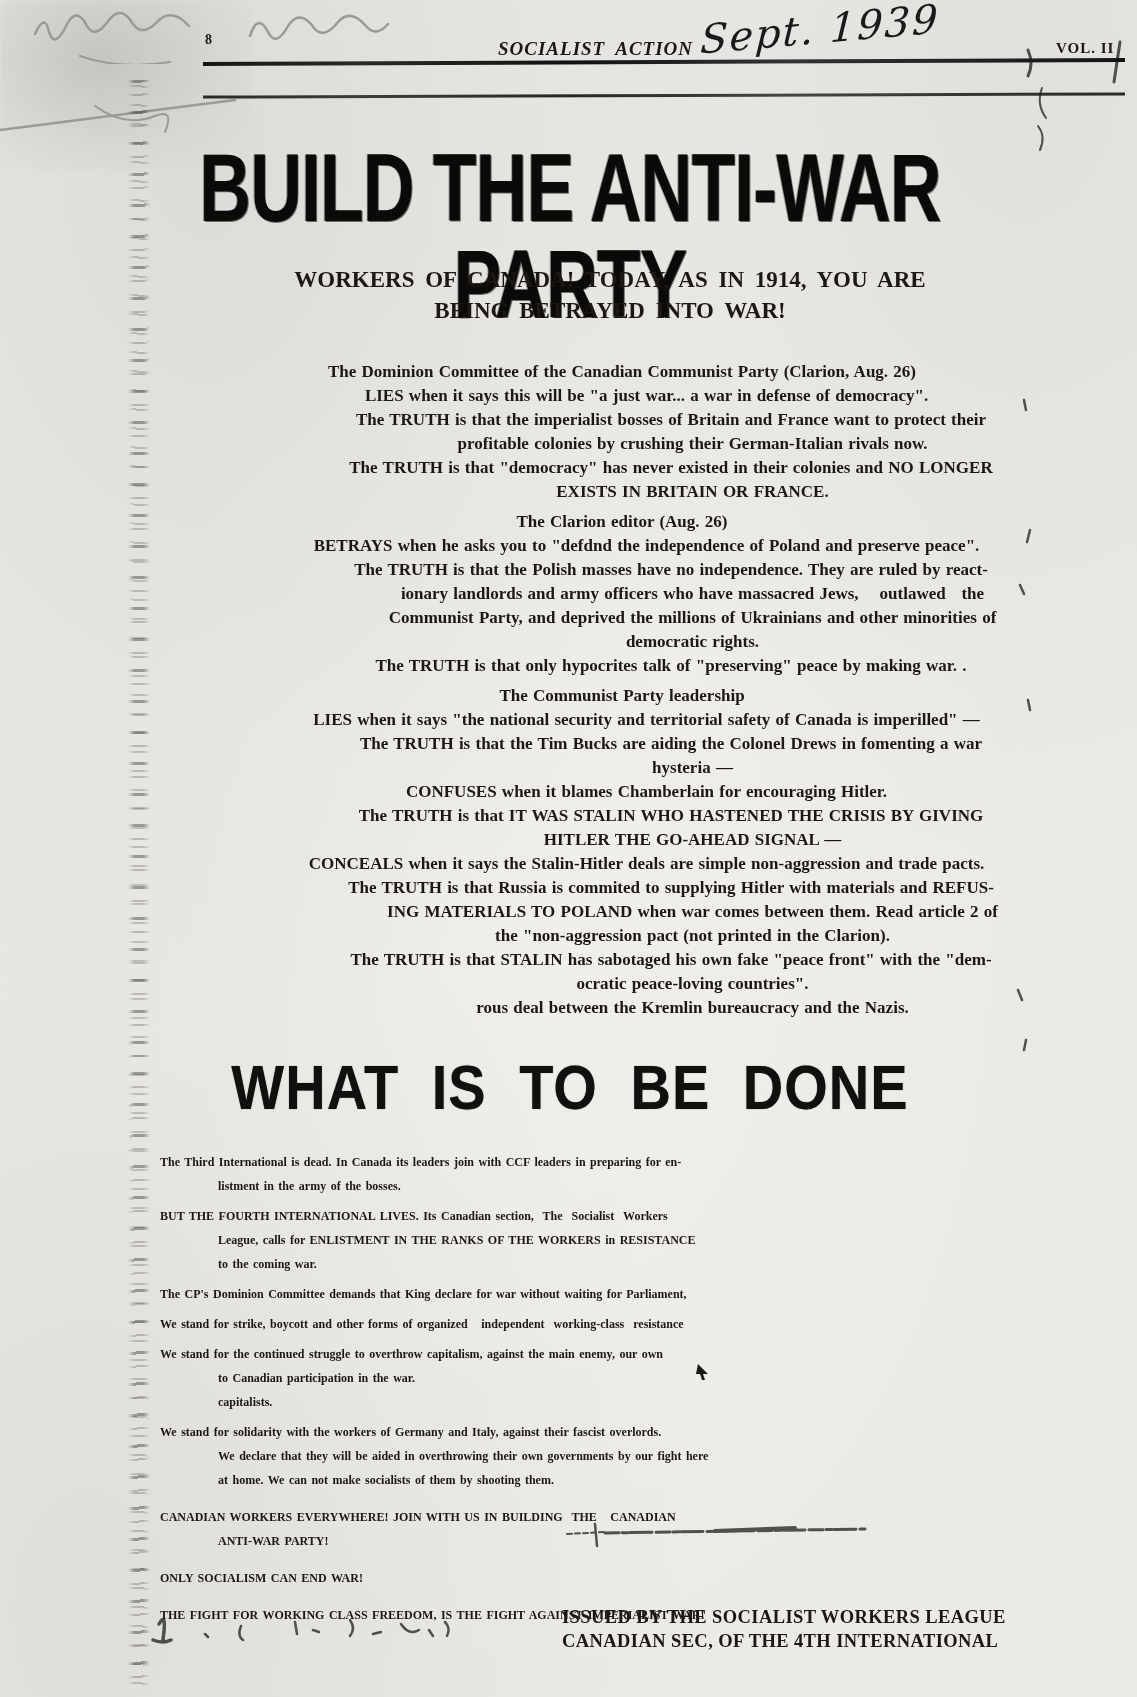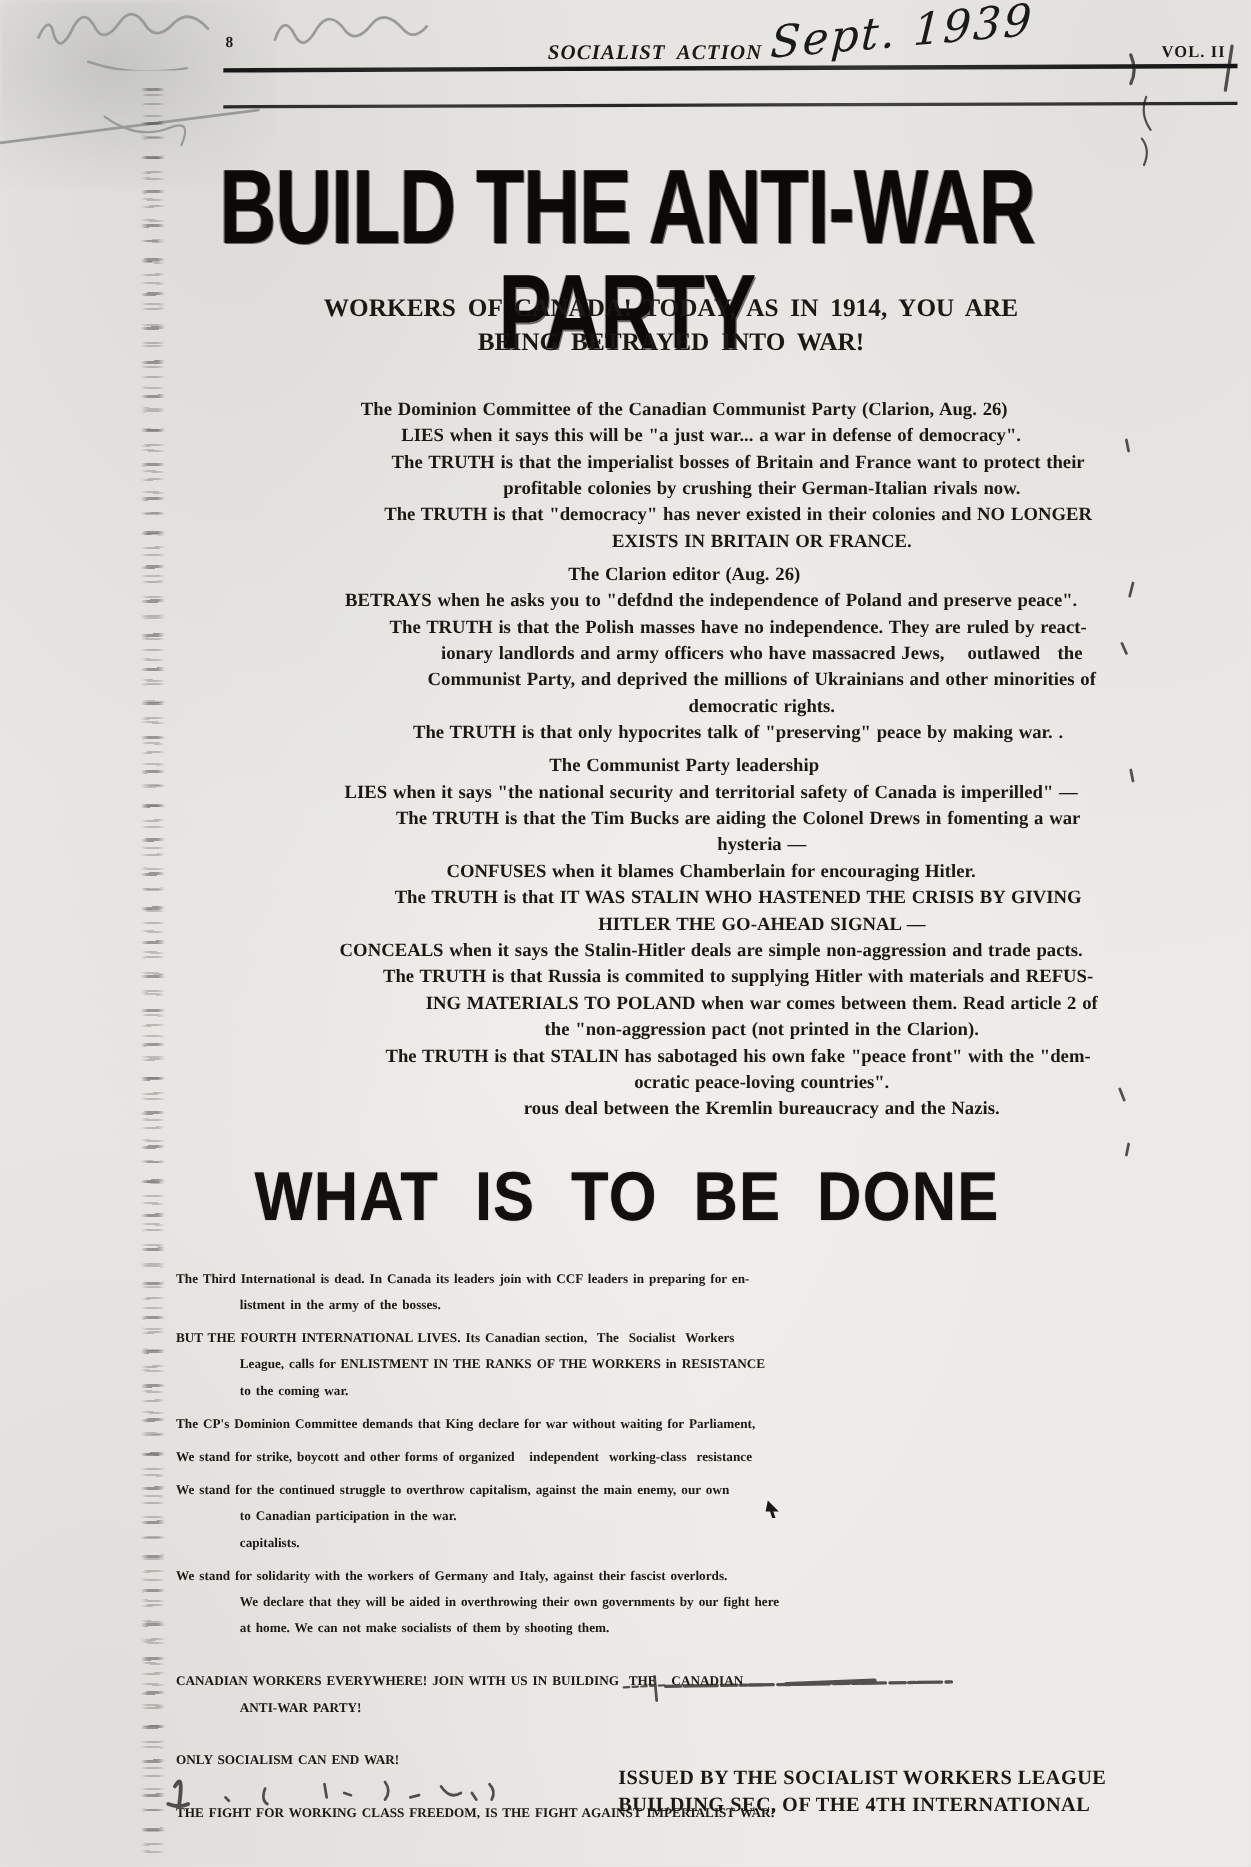--- a/index.html
+++ b/index.html
@@ -39,21 +39,21 @@
   .heading2{
     left:140px;top:1056px;width:860px;text-align:center;
     font-family:"Liberation Sans",sans-serif;font-weight:bold;font-size:56px;
     word-spacing:16px;letter-spacing:1px;line-height:1;color:#12100e;
     transform:scaleY(1.12);transform-origin:50% 0;
     text-shadow:0 0 1px rgba(0,0,0,.6);
   }
   .sec2{left:160px;top:1150px;width:880px;font-weight:bold;font-size:12px;
     line-height:24px;word-spacing:1.5px;}
   .sec2 .ind1{padding-left:58px;}
-  .gap{margin-top:6px;} .gap2{margin-top:24px;}
+  .gap{margin-top:6px;} .gap2{margin-top:13px;}
   .footer{left:562px;top:1605px;width:465px;font-weight:bold;font-size:18.5px;
     line-height:24px;letter-spacing:.4px;}
   
   .left-strip{left:128px;top:80px;width:22px;height:1610px;opacity:.75;filter:blur(.6px);
     background:
       repeating-linear-gradient(178deg, rgba(25,23,20,.50) 0 3px, transparent 3px 14px,
         rgba(60,55,50,.35) 14px 16px, transparent 16px 31px),
       repeating-linear-gradient(2deg, transparent 0 6px, rgba(30,28,25,.28) 6px 8px, transparent 8px 19px);
     -webkit-mask-image:linear-gradient(90deg,transparent,black 30%,black 70%,transparent);
             mask-image:linear-gradient(90deg,transparent,black 30%,black 70%,transparent);}
@@ -166,16 +166,16 @@
   </svg>
 
   <svg class="abs smudge" style="left:145px;top:1600px;width:360px;height:60px;">
     <path class="darkmark" stroke-width="3.5" d="M14,24 q8,-14 4,16 M8,40 q10,4 18,0"></path>
     <path class="darkmark" stroke-width="2.5" d="M60,34 l3,3 M96,26 q-4,10 2,14 M150,22 l2,12 M168,30 l6,2"></path>
     <path class="darkmark" stroke-width="2.5" d="M205,20 q6,8 0,16 M228,34 l8,-2 M256,24 q8,12 18,6 M284,30 l4,6 M300,22 q6,6 2,14"></path>
   </svg>
 
   <div class="abs footer">
     <div class="line">ISSUED BY THE SOCIALIST WORKERS LEAGUE</div>
-    <div class="line">BUILDING SEC, OF THE 4TH INTERNATIONAL</div>
+    <div class="line">CANADIAN SEC, OF THE 4TH INTERNATIONAL</div>
   </div>
 
 </div>
 
 </body></html>

